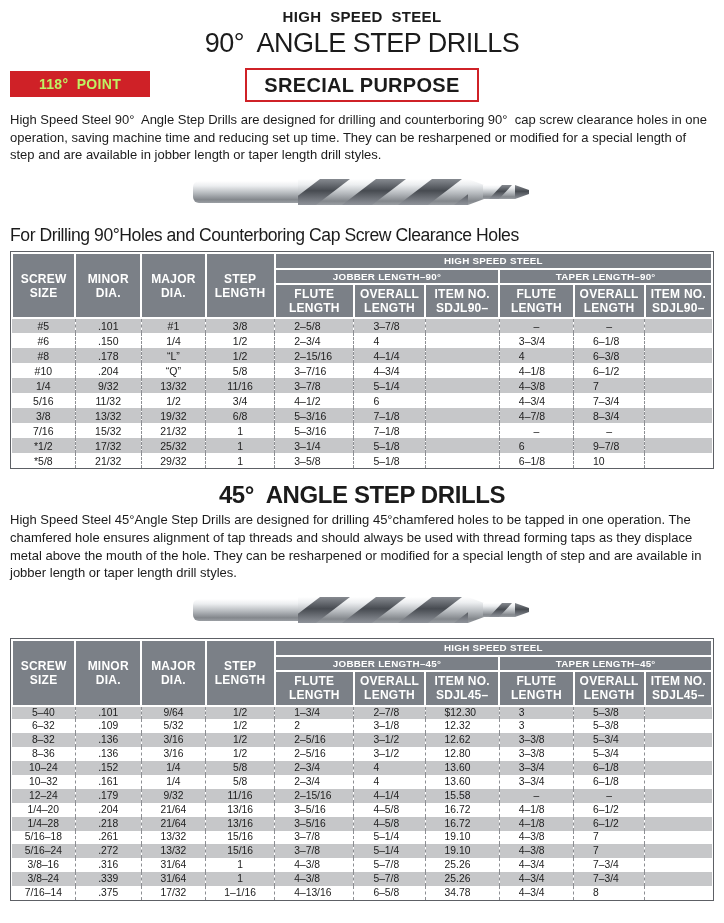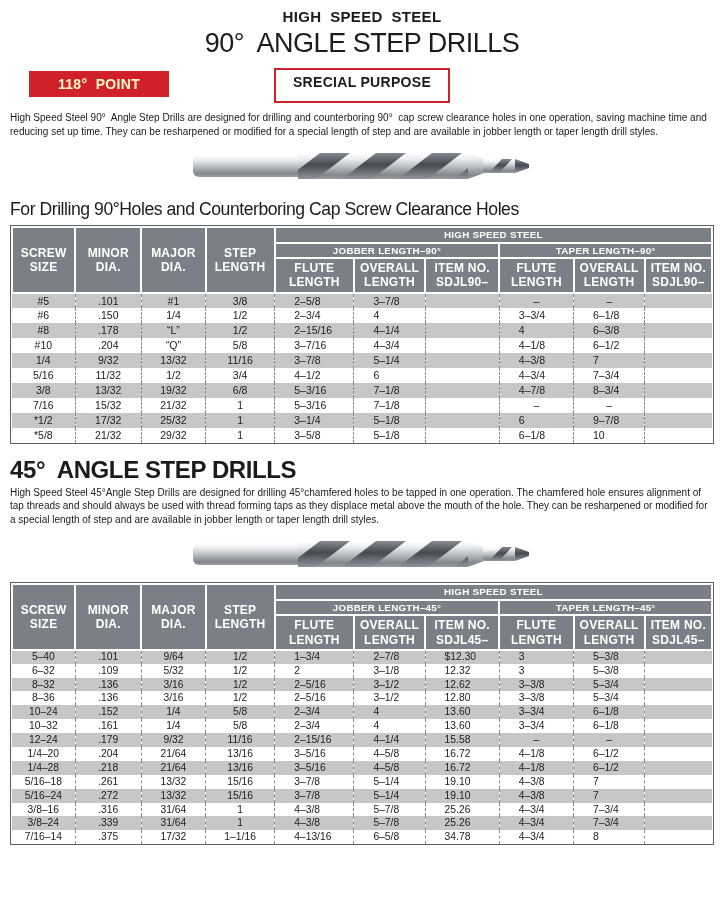--- a/index.html
+++ b/index.html
@@ -16,31 +16,30 @@
     letter-spacing: 0.3px; margin-top: 2px;
   }
   .main-title {
     text-align: center; font-weight: normal; font-size: 27px;
     letter-spacing: -0.5px; margin: 3px 0 0;
   }
   .badge-row { position: relative; height: 33px; margin-top: 9px; }
   .point-badge {
     position: absolute; left: 0; top: 3px;
     width: 140px; height: 26px; line-height: 26px;
-    color: #fef9c3; font-weight: bold; font-size: 14px; text-align: center;
+    color: #bef264; font-weight: bold; font-size: 14px; text-align: center;
     letter-spacing: 0.3px;
-    margin-left: 19px;
   }
   .purpose-badge {
     margin: 0 auto; width: fit-content;
     border-width: 2px; border-style: solid;
-    font-weight: bold; font-size: 14px; padding: 4px 17px 11px;
+    font-weight: bold; font-size: 20px; padding: 4px 17px 3px;
     letter-spacing: 0.3px; background: #fff;
   }
-  .intro { font-size: 10px; line-height: 1.36; margin: 10px 0 0; }
+  .intro { font-size: 13px; line-height: 1.36; margin: 10px 0 0; }
 
   .drill-wrap { text-align: center; margin: 4px 0 0; height: 52px; }
 
   .section-heading {
     font-size: 17.6px; font-weight: normal; letter-spacing: -0.45px;
     margin: 5px 0 5px;
   }
 
   .tbl-wrap { border: 1px solid #5d6065; }
   table { border-collapse: collapse; width: 100%; table-layout: fixed; }
@@ -57,21 +56,21 @@
     border-right: 1px dashed #8d8f93; overflow: hidden;
     color: #212121;
   }
   td:nth-child(-n+4) { text-align: center; padding: 0 2px; }
   td:last-child { border-right: none; }
   tbody tr:nth-child(odd) td { background: #c6c7c9; }
   td.dash { text-align: center; padding: 0 2px; }
   .tbl-45 td { height: 13.9px; font-size: 10.3px; }
 
   .title-45 {
-    font-weight: bold; font-size: 24px;
+    text-align: center; font-weight: bold; font-size: 24px;
     letter-spacing: -0.4px; margin: 12px 0 2px;
   }
 </style>
 </head>
 <body>
 
 <svg width="0" height="0" style="position:absolute" aria-hidden="true">
   <defs>
     <linearGradient id="metal" x1="0" y1="0" x2="0" y2="1">
       <stop offset="0" stop-color="#ffffff"></stop>

